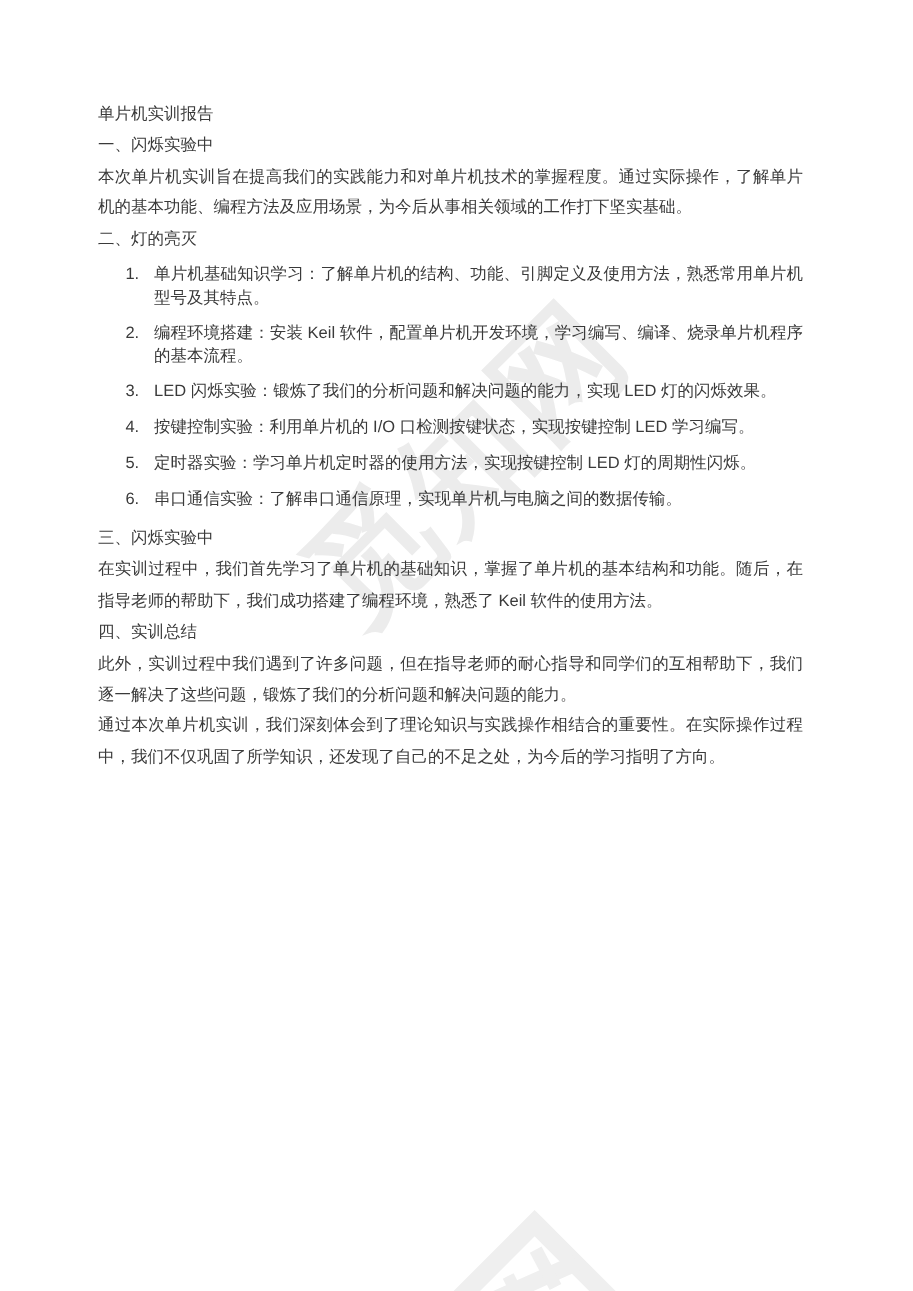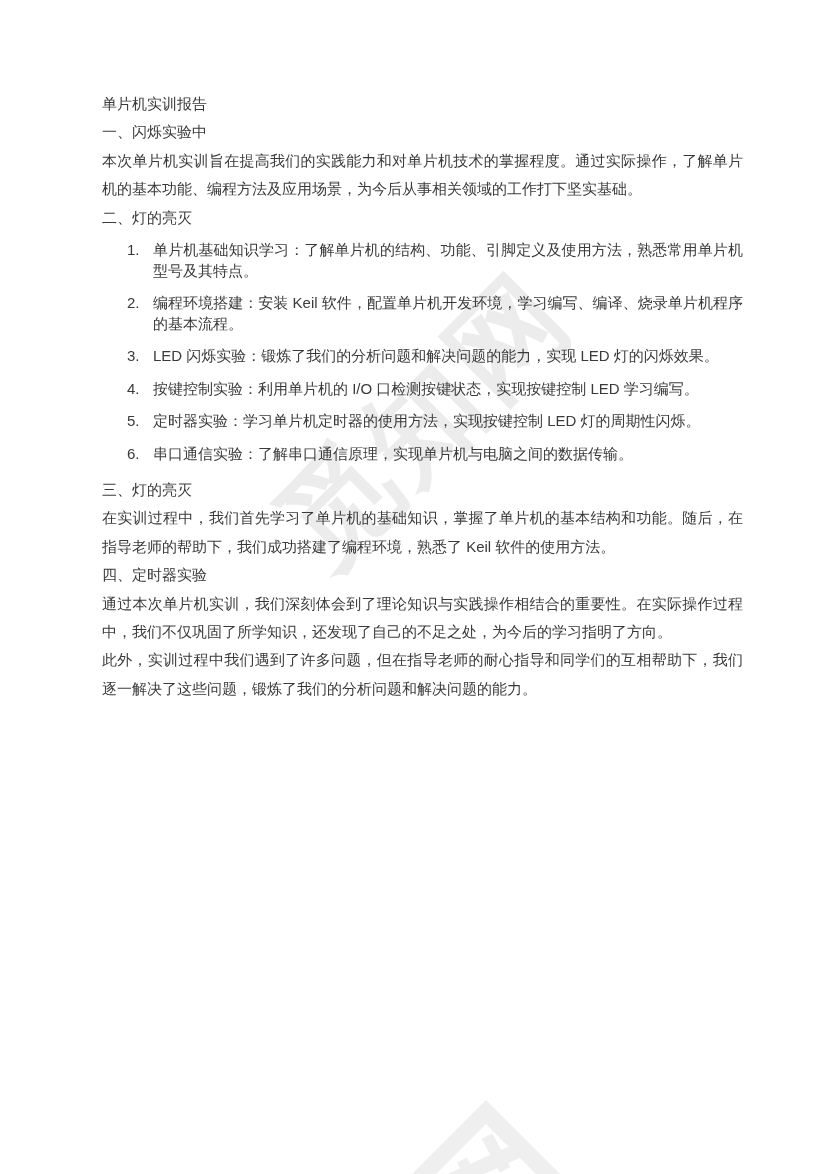--- a/index.html
+++ b/index.html
@@ -30,21 +30,21 @@
     user-select: none;
   }
   .wm-logo {
     position: absolute;
     left: 0; top: 0;
     z-index: 0;
   }
   
   .content {
     position: absolute;
-    left: 102px; top: 90px;
+    left: 89px; top: 90px;
     width: 641px;
     color: #3a3a3a;
     font-size: 15px;
     line-height: 28.4px;
     z-index: 1;
   }
   .content p { margin: 0; }
   .para { text-align: justify; }
   ol.list {
     list-style: none;
@@ -106,21 +106,21 @@
       <li>
         <span class="num">5.</span>
         <span class="txt">定时器实验：学习单片机定时器的使用方法，实现按键控制 LED 灯的周期性闪烁。</span>
       </li>
       <li>
         <span class="num">6.</span>
         <span class="txt">串口通信实验：了解串口通信原理，实现单片机与电脑之间的数据传输。</span>
       </li>
     </ol>
 
-    <p>三、灯的亮灭</p>
+    <p>三、闪烁实验中</p>
     <p class="para">在实训过程中，我们首先学习了单片机的基础知识，掌握了单片机的基本结构和功能。随后，在指导老师的帮助下，我们成功搭建了编程环境，熟悉了 Keil 软件的使用方法。</p>
 
-    <p>四、定时器实验</p>
+    <p>四、实训总结</p>
+    <p class="para">此外，实训过程中我们遇到了许多问题，但在指导老师的耐心指导和同学们的互相帮助下，我们逐一解决了这些问题，锻炼了我们的分析问题和解决问题的能力。</p>
     <p class="para">通过本次单片机实训，我们深刻体会到了理论知识与实践操作相结合的重要性。在实际操作过程中，我们不仅巩固了所学知识，还发现了自己的不足之处，为今后的学习指明了方向。</p>
-    <p class="para">此外，实训过程中我们遇到了许多问题，但在指导老师的耐心指导和同学们的互相帮助下，我们逐一解决了这些问题，锻炼了我们的分析问题和解决问题的能力。</p>
 
   </div>
 </div>
 
 </body></html>

